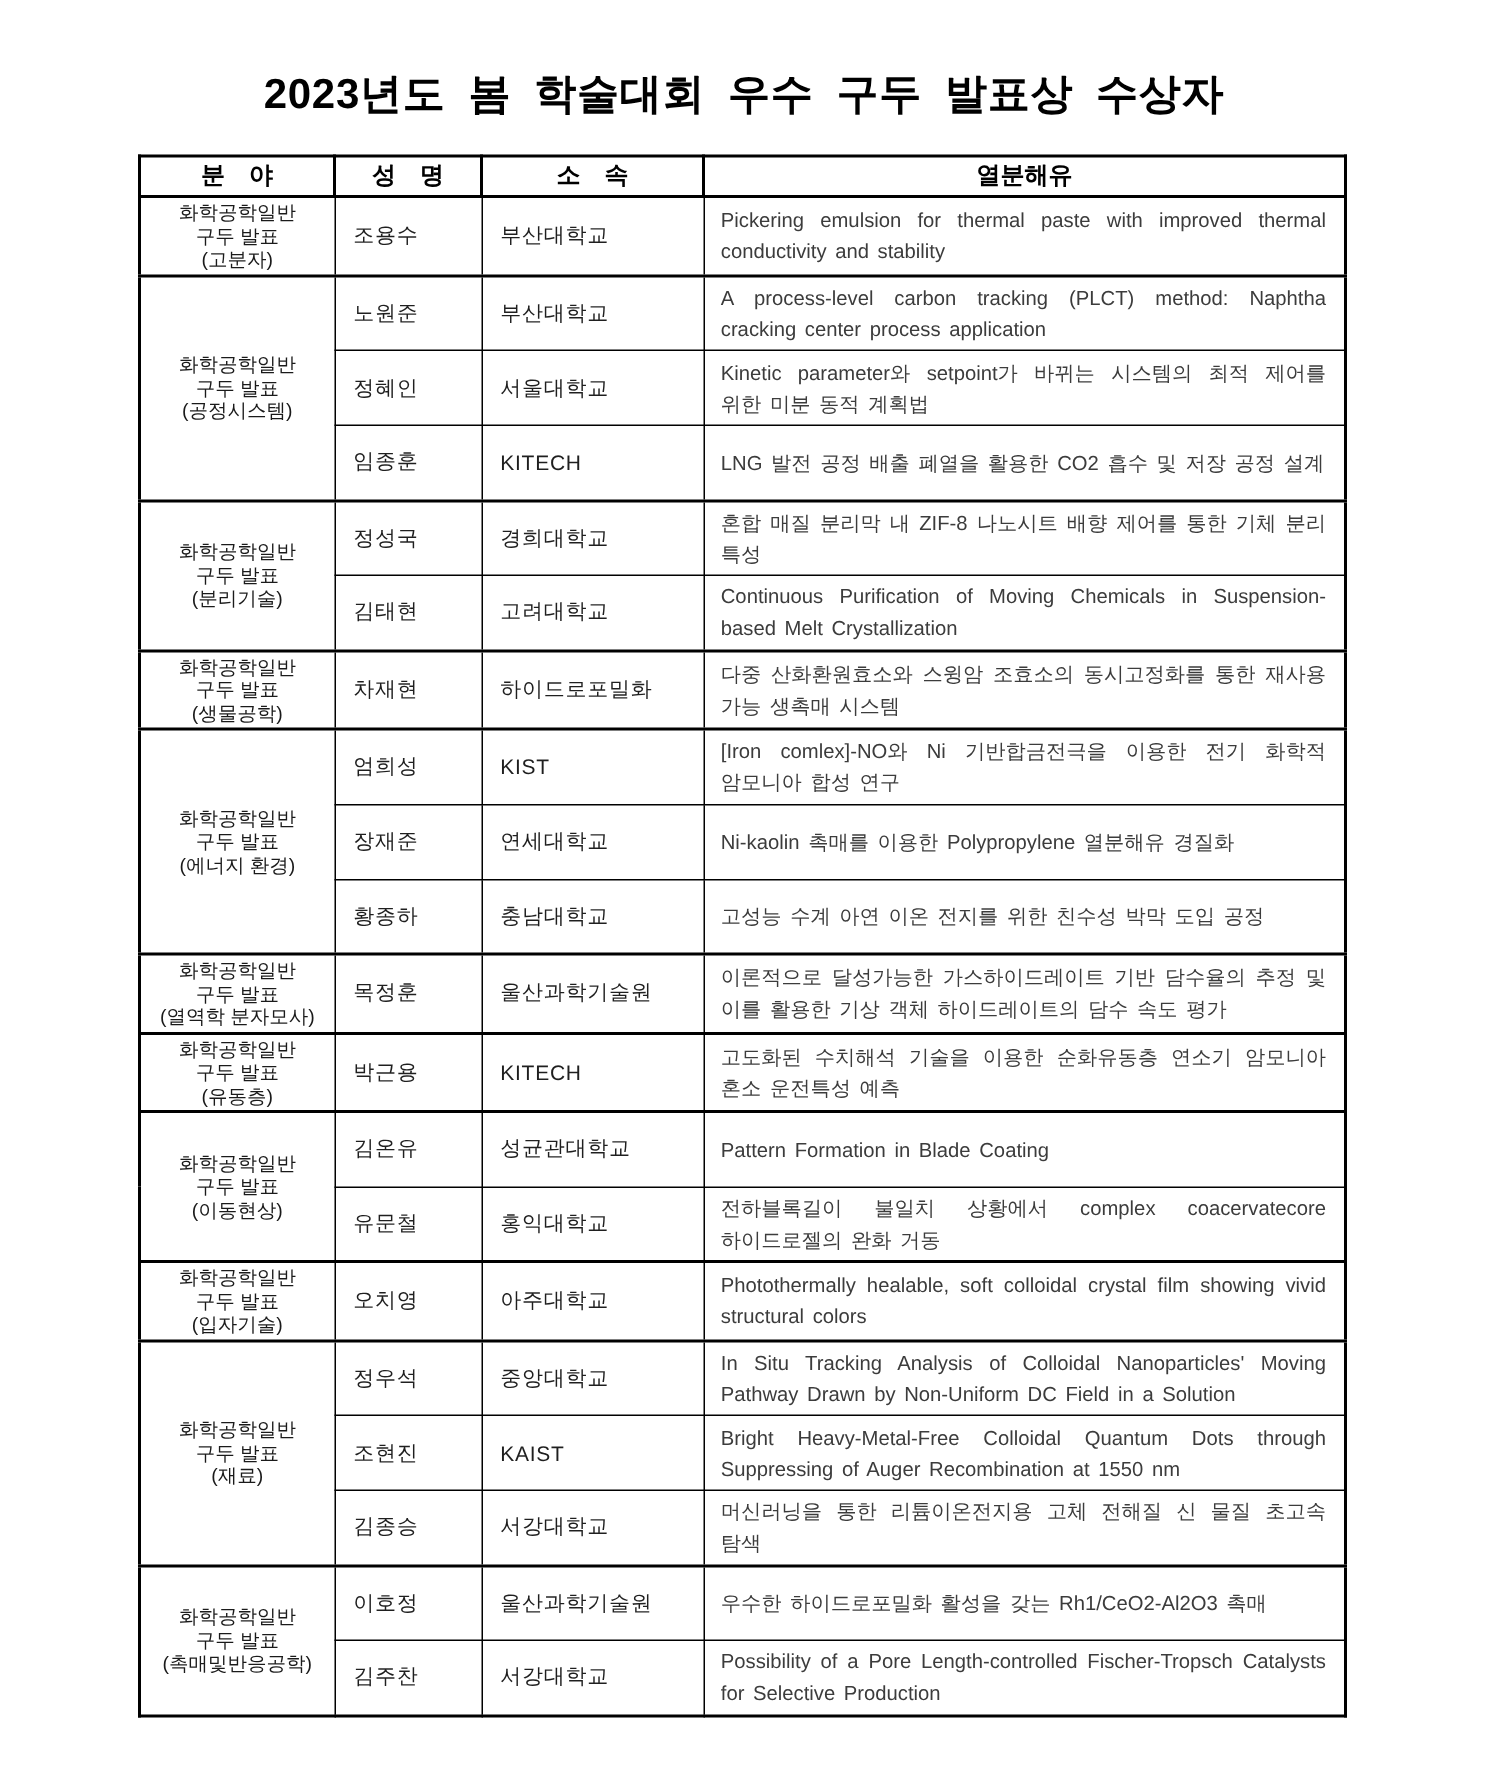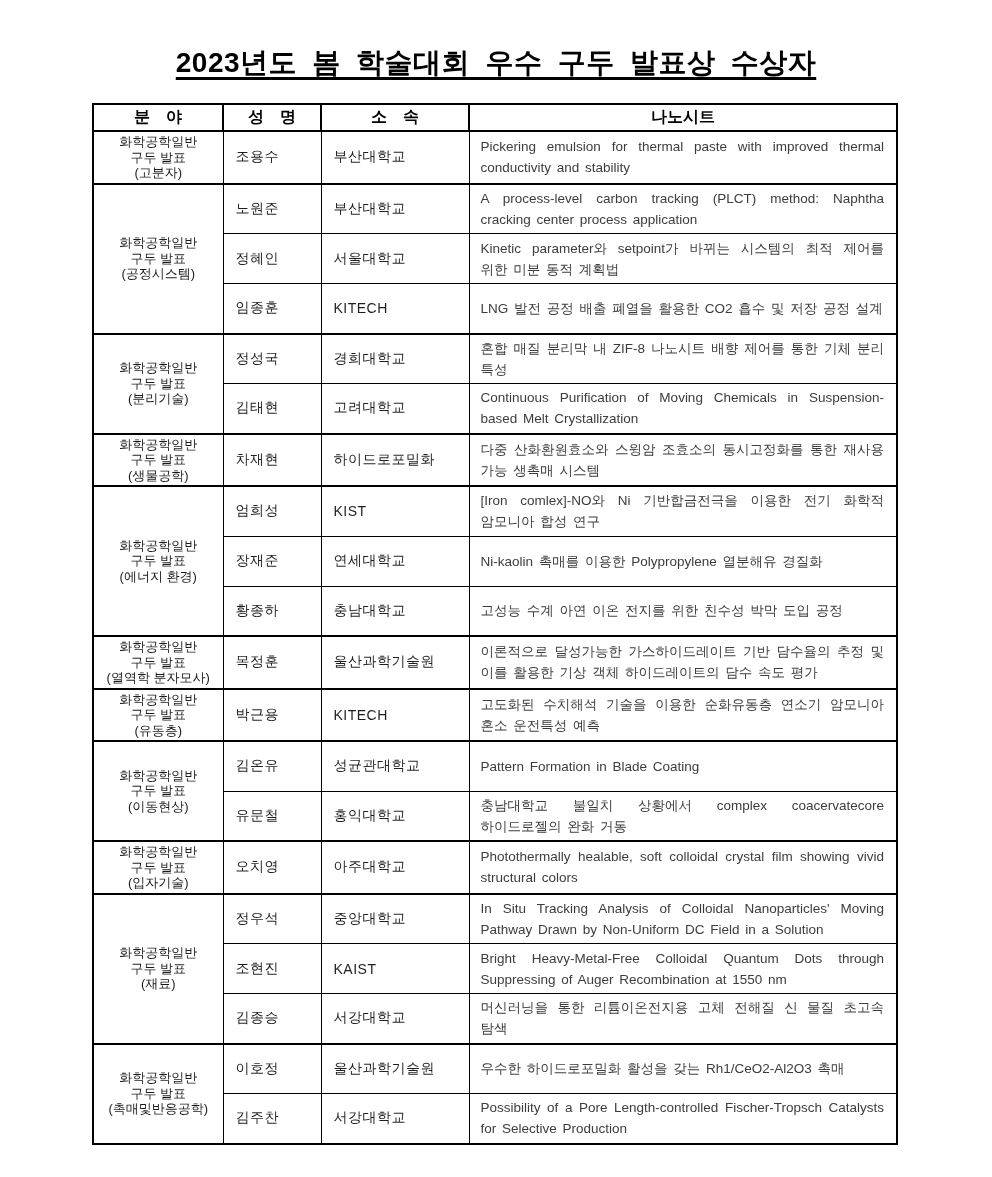--- a/index.html
+++ b/index.html
@@ -19,21 +19,20 @@
     box-sizing: border-box;
   }
   .page-title {
     margin: 44px 0 0 0;
     text-align: center;
     font-size: 28px;
     font-weight: bold;
     color: #000;
     letter-spacing: 0.5px;
     word-spacing: 7px;
-    text-decoration: underline;
     text-decoration-thickness: 3px;
     text-underline-offset: 5px;
   }
   table.award-table {
     border-collapse: collapse;
     table-layout: fixed;
     width: 804px;
     margin: 21px 0 0 92px;
     border: 2px solid #000;
   }
@@ -94,21 +93,21 @@
       <col class="c-field">
       <col class="c-name">
       <col class="c-affil">
       <col class="c-paper">
     </colgroup>
     <thead>
       <tr>
         <th>분　야</th>
         <th>성　명</th>
         <th>소　속</th>
-        <th>나노시트</th>
+        <th>열분해유</th>
       </tr>
     </thead>
     <tbody id="table-body">
         <tr>
           <td class="field-cell group-start" rowspan="1">
             <div>화학공학일반</div>
             <div>구두 발표</div>
             <div>(고분자)</div>
           </td>
           <td class="name-cell group-start">조용수</td>
@@ -206,21 +205,21 @@
             <div>구두 발표</div>
             <div>(이동현상)</div>
           </td>
           <td class="name-cell group-start">김온유</td>
           <td class="affiliation-cell group-start">성균관대학교</td>
           <td class="paper-title-cell group-start">Pattern Formation in Blade Coating</td>
         </tr>
         <tr>
           <td class="name-cell">유문철</td>
           <td class="affiliation-cell">홍익대학교</td>
-          <td class="paper-title-cell">충남대학교 불일치 상황에서 complex coacervatecore 하이드로젤의 완화 거동</td>
+          <td class="paper-title-cell">전하블록길이 불일치 상황에서 complex coacervatecore 하이드로젤의 완화 거동</td>
         </tr>
         <tr>
           <td class="field-cell group-start" rowspan="1">
             <div>화학공학일반</div>
             <div>구두 발표</div>
             <div>(입자기술)</div>
           </td>
           <td class="name-cell group-start">오치영</td>
           <td class="affiliation-cell group-start">아주대학교</td>
           <td class="paper-title-cell group-start">Photothermally healable, soft colloidal crystal film showing vivid structural colors</td>

